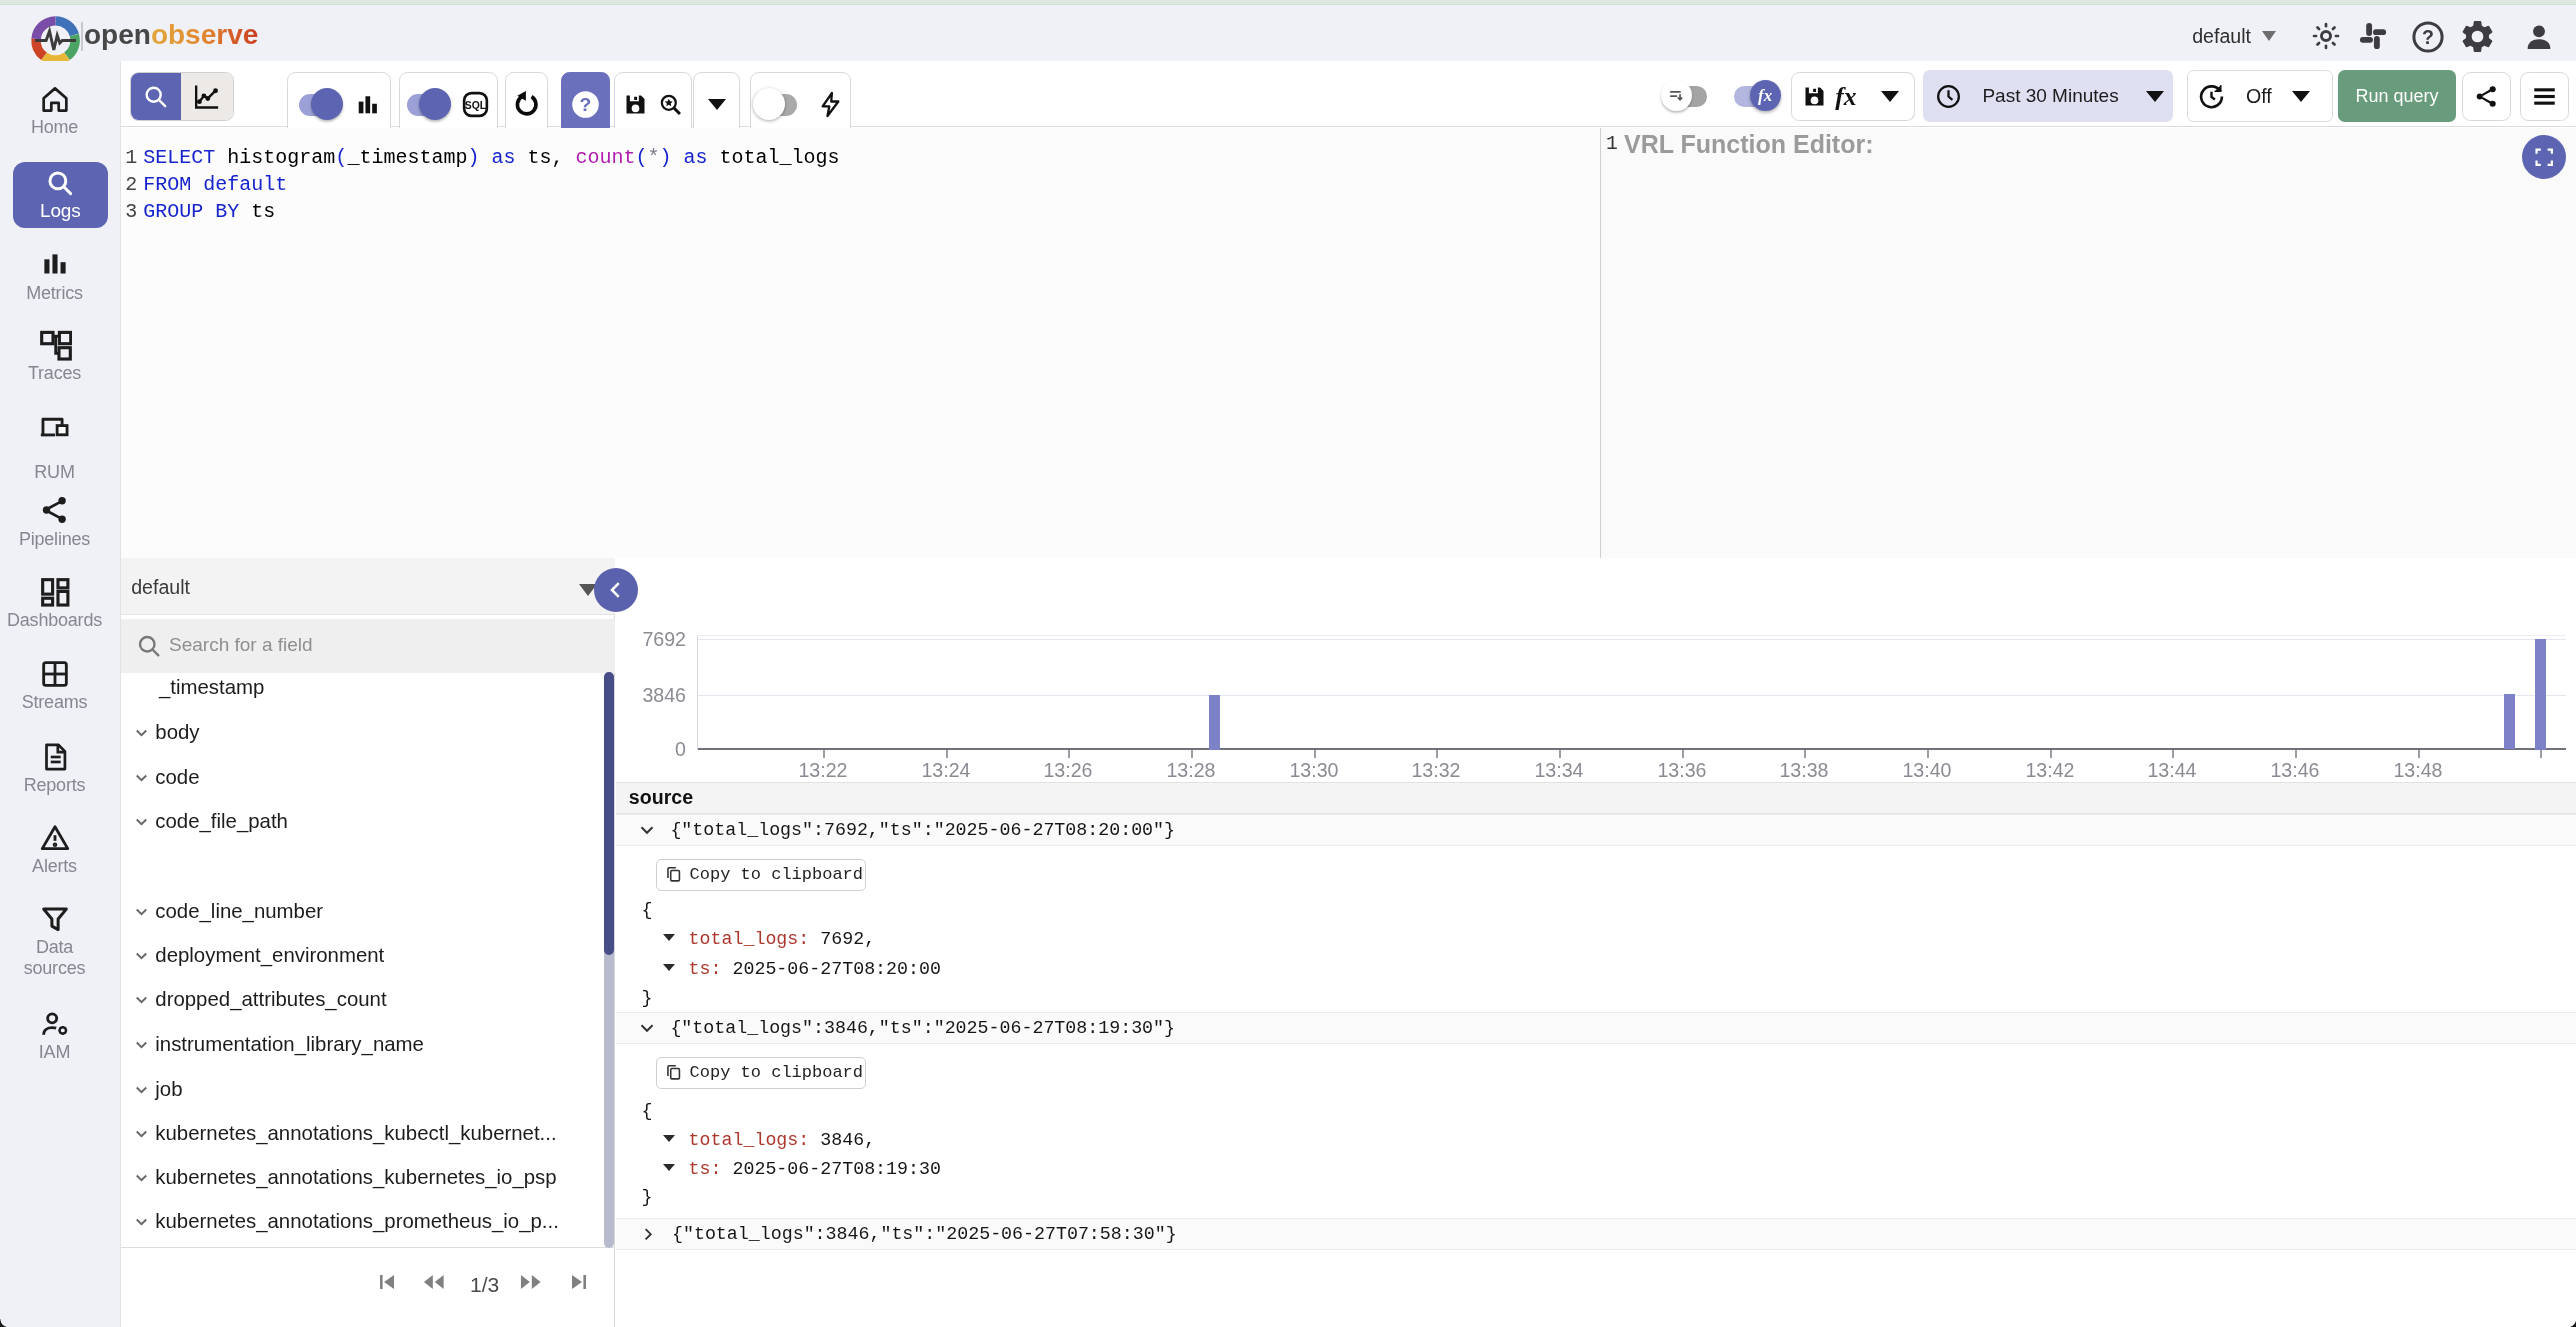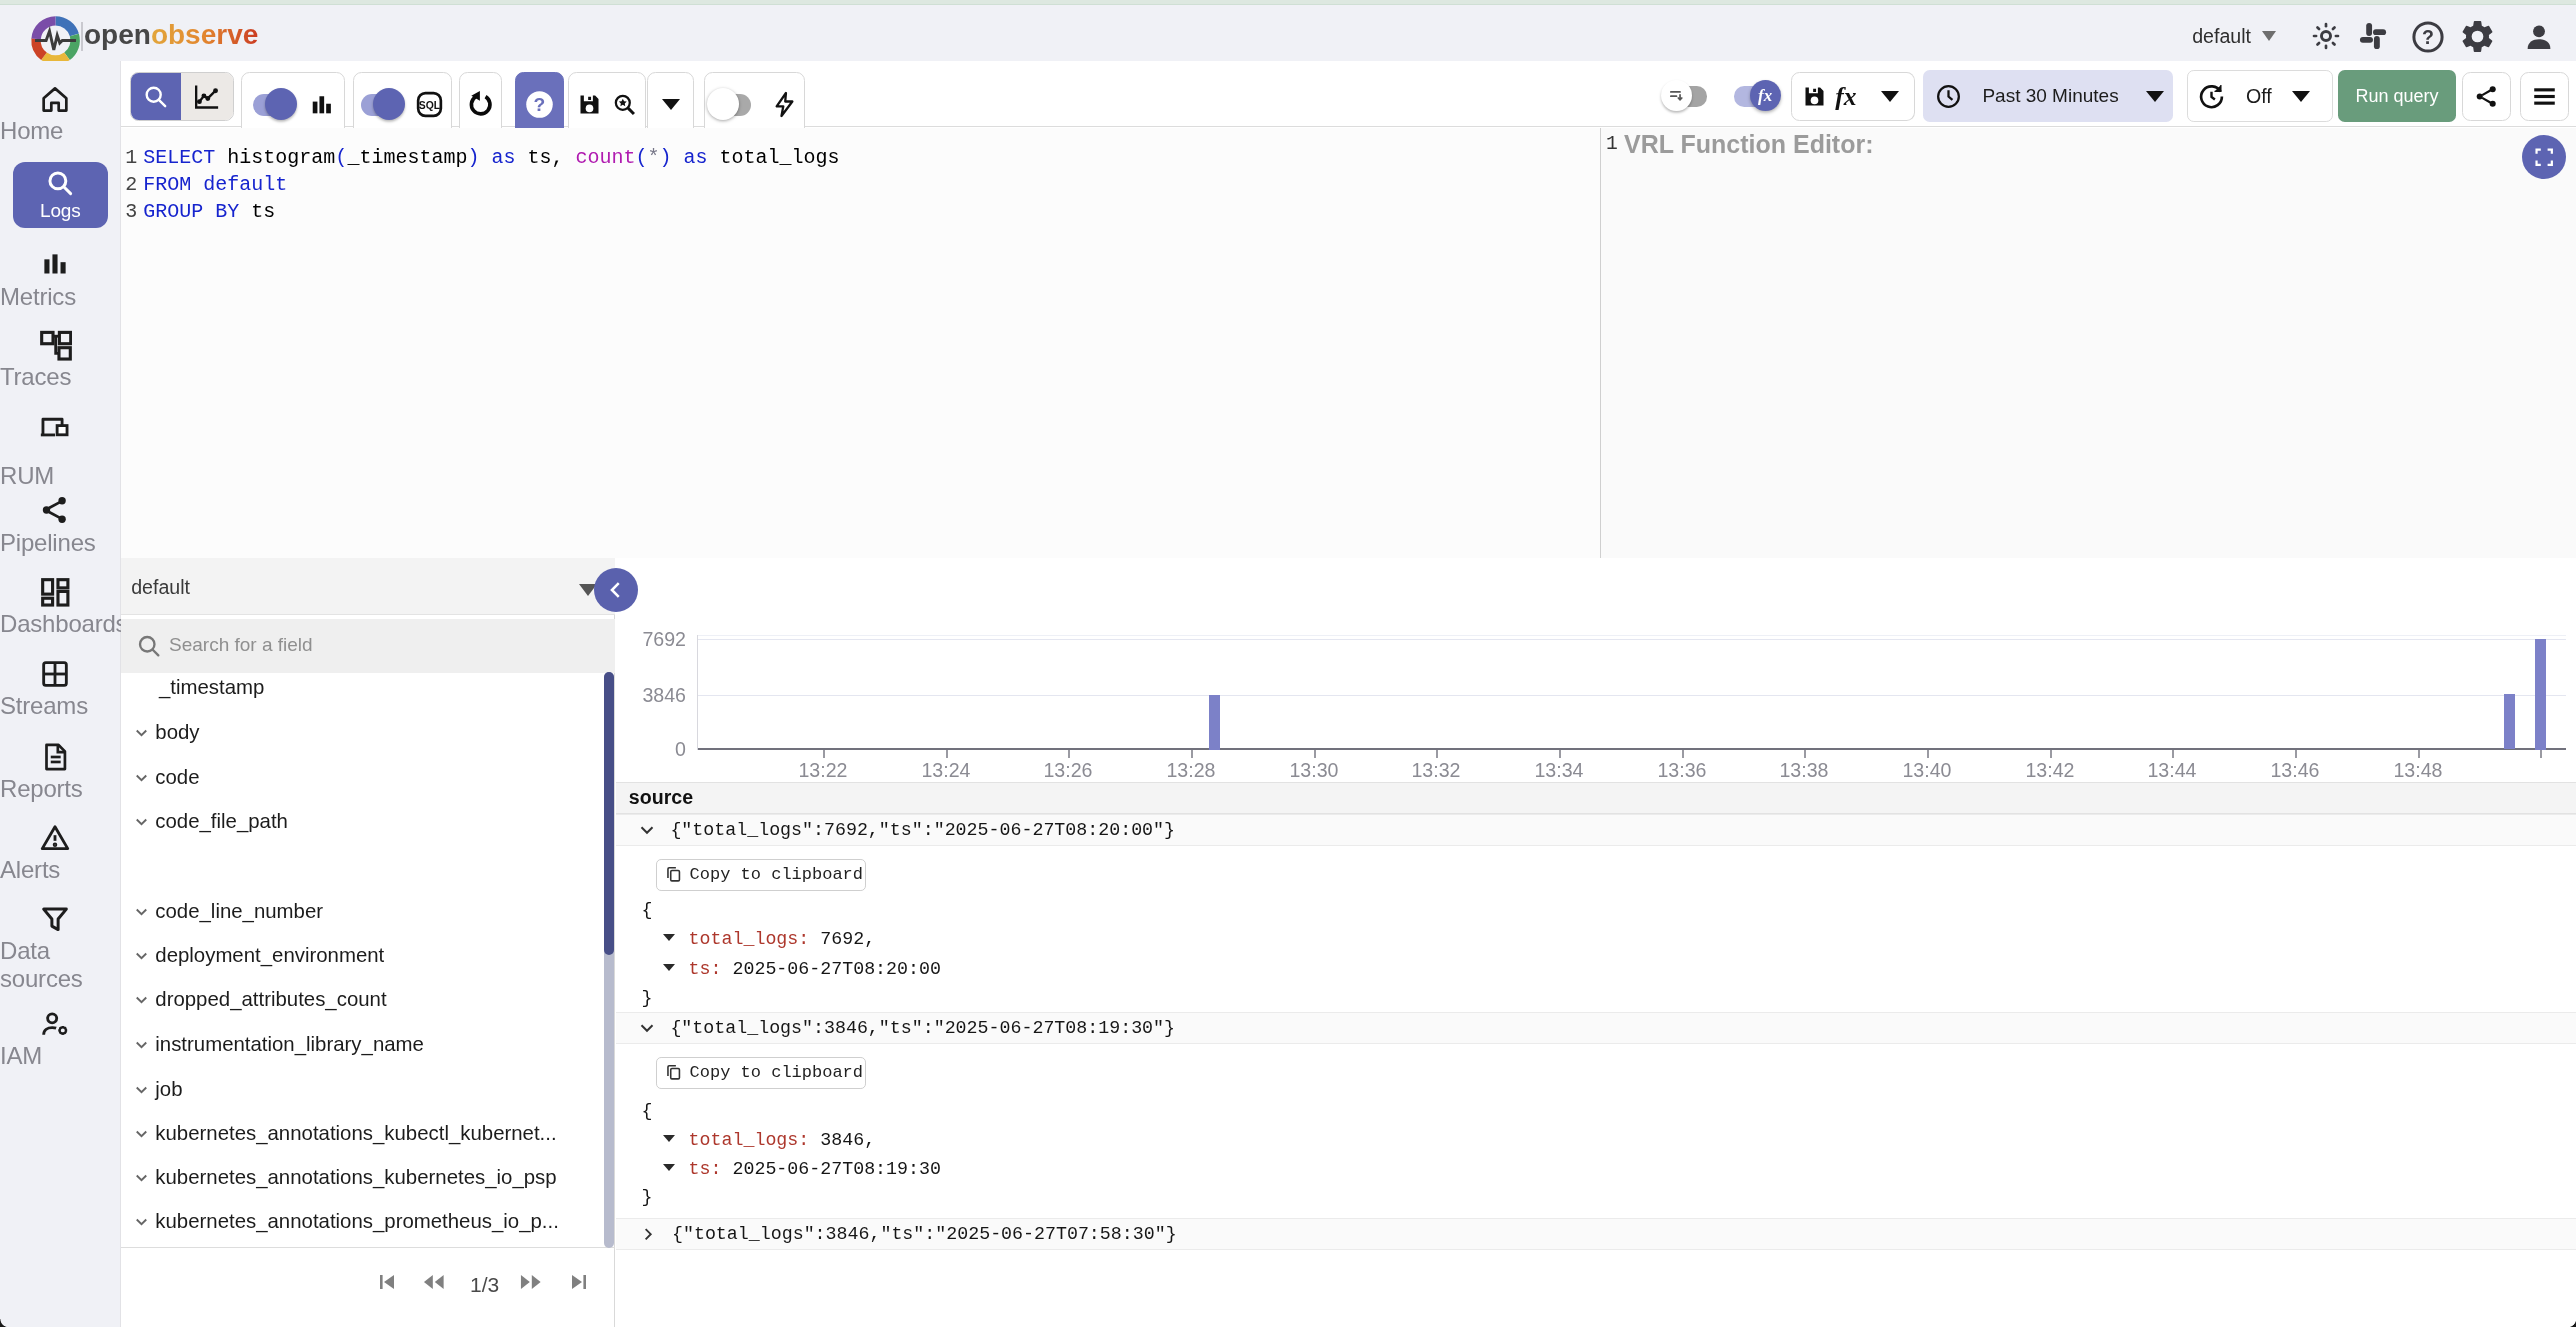--- a/index.html
+++ b/index.html
@@ -7,26 +7,26 @@
 body { font-family:"Liberation Sans", sans-serif; background:#ffffff; position:relative; }
 .abs { position:absolute; }
 
 #topstrip { left:0; top:0; width:2576px; height:5.1px; background:#dde8e0; border-bottom:0.9px solid #cfdfd4; }
 #header { left:0; top:5.1px; width:2576px; height:56px; background:#f0f1f6; }
 #hdr-default { right:325px; top:20.4px; font-size:19.6px; color:#2e2e2e; }
 .hdr-caret { width:0;height:0;border-left:7.7px solid transparent;border-right:7.7px solid transparent;border-top:10.2px solid #6e6e6e; }
 #hdr-icons svg { display:block; }
 
 #sidebar { left:0; top:61px; width:121px; height:1266px; background:#f0f1f6; border-right:0.9px solid #e2e2e6; }
-.nav-item { position:absolute; left:0; width:109px; color:#87878f; font-size:24px; letter-spacing:-0.2px; }
+.nav-item { position:absolute; left:0; width:109px; text-align:center; color:#87878f; font-size:18px; letter-spacing:-0.2px; }
 .nav-icon { display:flex; justify-content:center; }
 #logs-btn { position:absolute; left:12.8px; top:101px; width:95px; height:66px; background:#5d64b2; border-radius:12px; text-align:center; color:#fff; font-size:19px; letter-spacing:-0.2px; }
 
 #toolbar { left:121px; top:61px; width:2455px; height:66px; background:#fff; border-bottom:0.9px solid #dcdcdc; }
-.tbtn { position:absolute; top:11px; height:65px; background:#fff; border:0.9px solid #d8d8d8; border-radius:8.5px; display:flex; align-items:center; justify-content:center; }
+.tbtn { position:absolute; top:11px; height:65px; background:#fff; border:0.9px solid #d8d8d8; border-radius:8.5px; display:flex; align-items:center; justify-content:center;margin-left:46px; }
 
 #qeditor { left:121px; top:128px; width:1479px; height:430px; background:#fcfcfc; font-family:"Liberation Mono", monospace; font-size:20px; line-height:27px; }
 #vrl { left:1600px; top:128px; width:976px; height:430px; background:#fafafa; border-left:0.9px solid #cfcfcf; }
 .lnum { color:#444; }
 .kw { color:#1624ce; }
 .fnm { color:#b01bb0; }
 .par { color:#1624ce; }
 .star { color:#778; }
 
 #fieldpanel { left:121px; top:558px; width:494px; height:769px; background:#fff; border-right:0.9px solid #d9d9d9; }

